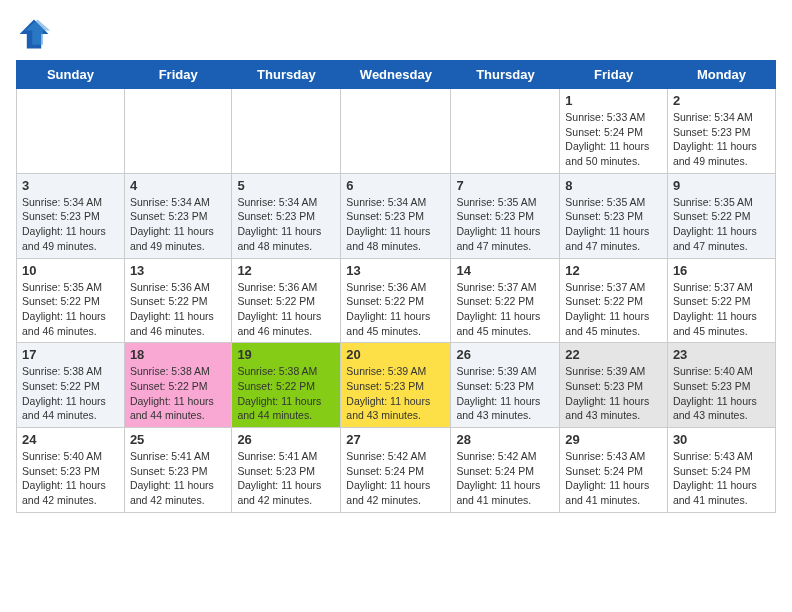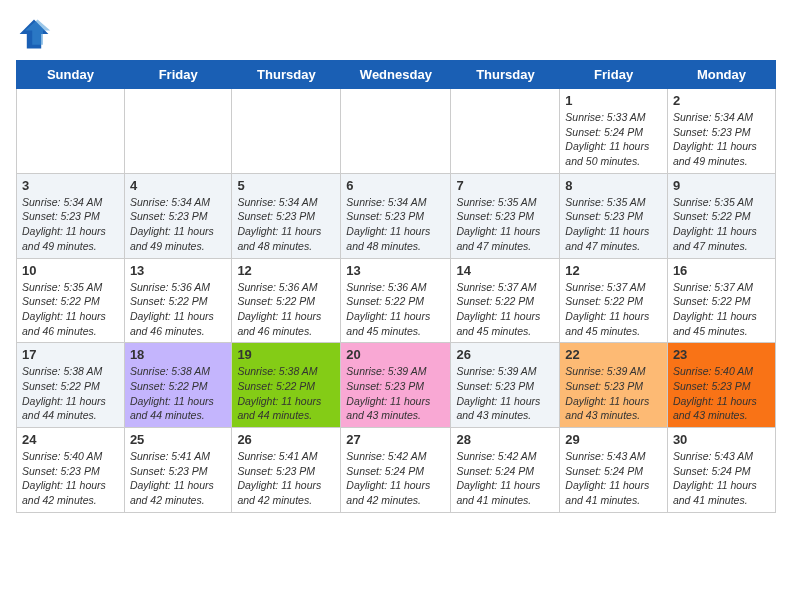--- a/index.html
+++ b/index.html
@@ -73,21 +73,20 @@
     }
     .day-number {
       font-size: 13px;
       font-weight: bold;
       margin-bottom: 2px;
     }
     .day-info {
       font-size: 10.5px;
       line-height: 1.4;
       color: #333;
-      font-style: italic;
     }
     .empty-cell {
       background: #fff !important;
     }
   </style>
 </head>
 <body>
 
 <div class="header">
   <div class="logo">
@@ -192,41 +191,41 @@
         <td>
           <div class="day-number">16</div>
           <div class="day-info">Sunrise: 5:37 AM<br>Sunset: 5:22 PM<br>Daylight: 11 hours and 45 minutes.</div>
         </td>
       </tr>
       <tr>
         <td style="background: rgb(240, 244, 248);">
           <div class="day-number">17</div>
           <div class="day-info">Sunrise: 5:38 AM<br>Sunset: 5:22 PM<br>Daylight: 11 hours and 44 minutes.</div>
         </td>
-        <td style="background: #c4b5fd;">
+        <td style="background: #f9a8d4;">
           <div class="day-number">18</div>
           <div class="day-info">Sunrise: 5:38 AM<br>Sunset: 5:22 PM<br>Daylight: 11 hours and 44 minutes.</div>
         </td>
         <td style="background: #84cc16;">
           <div class="day-number">19</div>
           <div class="day-info">Sunrise: 5:38 AM<br>Sunset: 5:22 PM<br>Daylight: 11 hours and 44 minutes.</div>
         </td>
-        <td style="background: #f9a8d4;">
+        <td style="background: #fde047;">
           <div class="day-number">20</div>
           <div class="day-info">Sunrise: 5:39 AM<br>Sunset: 5:23 PM<br>Daylight: 11 hours and 43 minutes.</div>
         </td>
         <td style="background: rgb(240, 244, 248);">
           <div class="day-number">26</div>
           <div class="day-info">Sunrise: 5:39 AM<br>Sunset: 5:23 PM<br>Daylight: 11 hours and 43 minutes.</div>
         </td>
-        <td style="background: #fdba74;">
+        <td style="background: #e5e5e5;">
           <div class="day-number">22</div>
           <div class="day-info">Sunrise: 5:39 AM<br>Sunset: 5:23 PM<br>Daylight: 11 hours and 43 minutes.</div>
         </td>
-        <td style="background: #f97316;">
+        <td style="background: #e5e5e5;">
           <div class="day-number">23</div>
           <div class="day-info">Sunrise: 5:40 AM<br>Sunset: 5:23 PM<br>Daylight: 11 hours and 43 minutes.</div>
         </td>
       </tr>
       <tr>
         <td>
           <div class="day-number">24</div>
           <div class="day-info">Sunrise: 5:40 AM<br>Sunset: 5:23 PM<br>Daylight: 11 hours and 42 minutes.</div>
         </td>
         <td>

